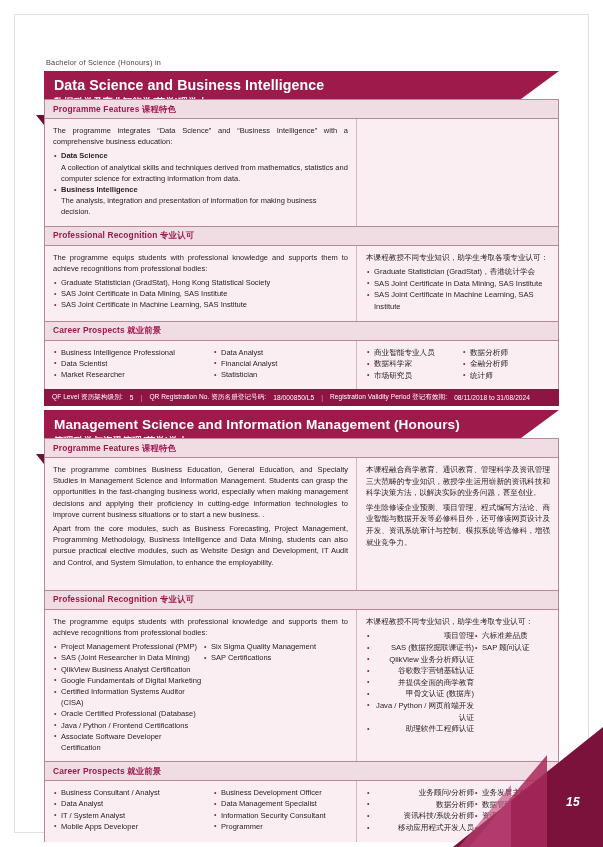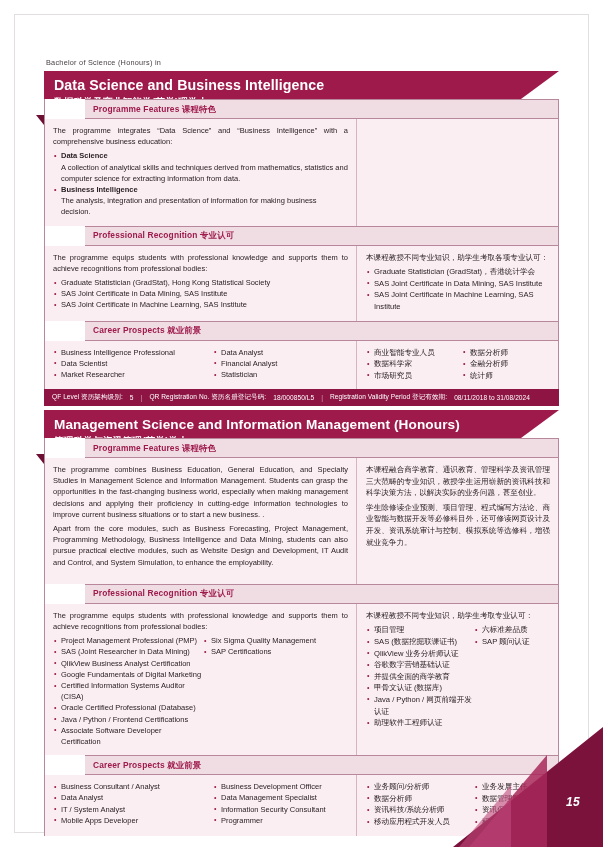--- a/index.html
+++ b/index.html
@@ -143,21 +143,20 @@
 
   .sect-title {
     background: #f0dde4;
     border-top: 1px solid #b9879b;
     border-bottom: 1px solid #b9879b;
     color: #9e1a4b;
     font-size: 8.4px;
     font-weight: bold;
     padding: 3.5px 8px 3.5px 8px;
     letter-spacing: .15px;
-    margin-left: 40px;
   }
   .sect-title .zh { font-weight: bold; }
 
   .cols {
     display: flex;
     background: #fbeef2;
   }
   .col-en {
     flex: 0 0 312px;
     padding: 6px 8px 8px 8px;
@@ -168,21 +167,21 @@
     padding: 6px 8px 8px 9px;
   }
 
   p.para {
     font-size: 7.5px;
     line-height: 11.2px;
     color: #2b2226;
     text-align: justify;
     margin-bottom: 3px;
   }
-  p.para:last-child { margin-bottom: 8px; }
+  p.para:last-child { margin-bottom: 14px; }
 
   p.para-zh {
     font-size: 7.6px;
     line-height: 11.6px;
     color: #2b2226;
     text-align: justify;
     margin-bottom: 3px;
   }
   p.para-zh:last-child { margin-bottom: 0; }
 
@@ -216,21 +215,21 @@
 
   
   .list-grid {
     display: flex;
     gap: 0;
   }
   .list-grid .lg-col { flex: 1; }
   .list-grid.en .lg-col:first-child { flex: 0 0 160px; }
   .list-grid.en2 .lg-col:first-child { flex: 0 0 150px; }
   .list-grid.zh .lg-col:first-child { flex: 0 0 96px; }
-  .list-grid.zh2 .lg-col:first-child { flex: 0 0 108px; }
+  .list-grid.zh2 .lg-col:first-child { flex: 0 0 108px; text-align: right; }
 
   
   .foot {
     background: #8d1443;
     color: #ffffff;
     font-size: 6.6px;
     padding: 4px 8px 4px 8px;
     letter-spacing: .05px;
     display: flex;
     align-items: center;

